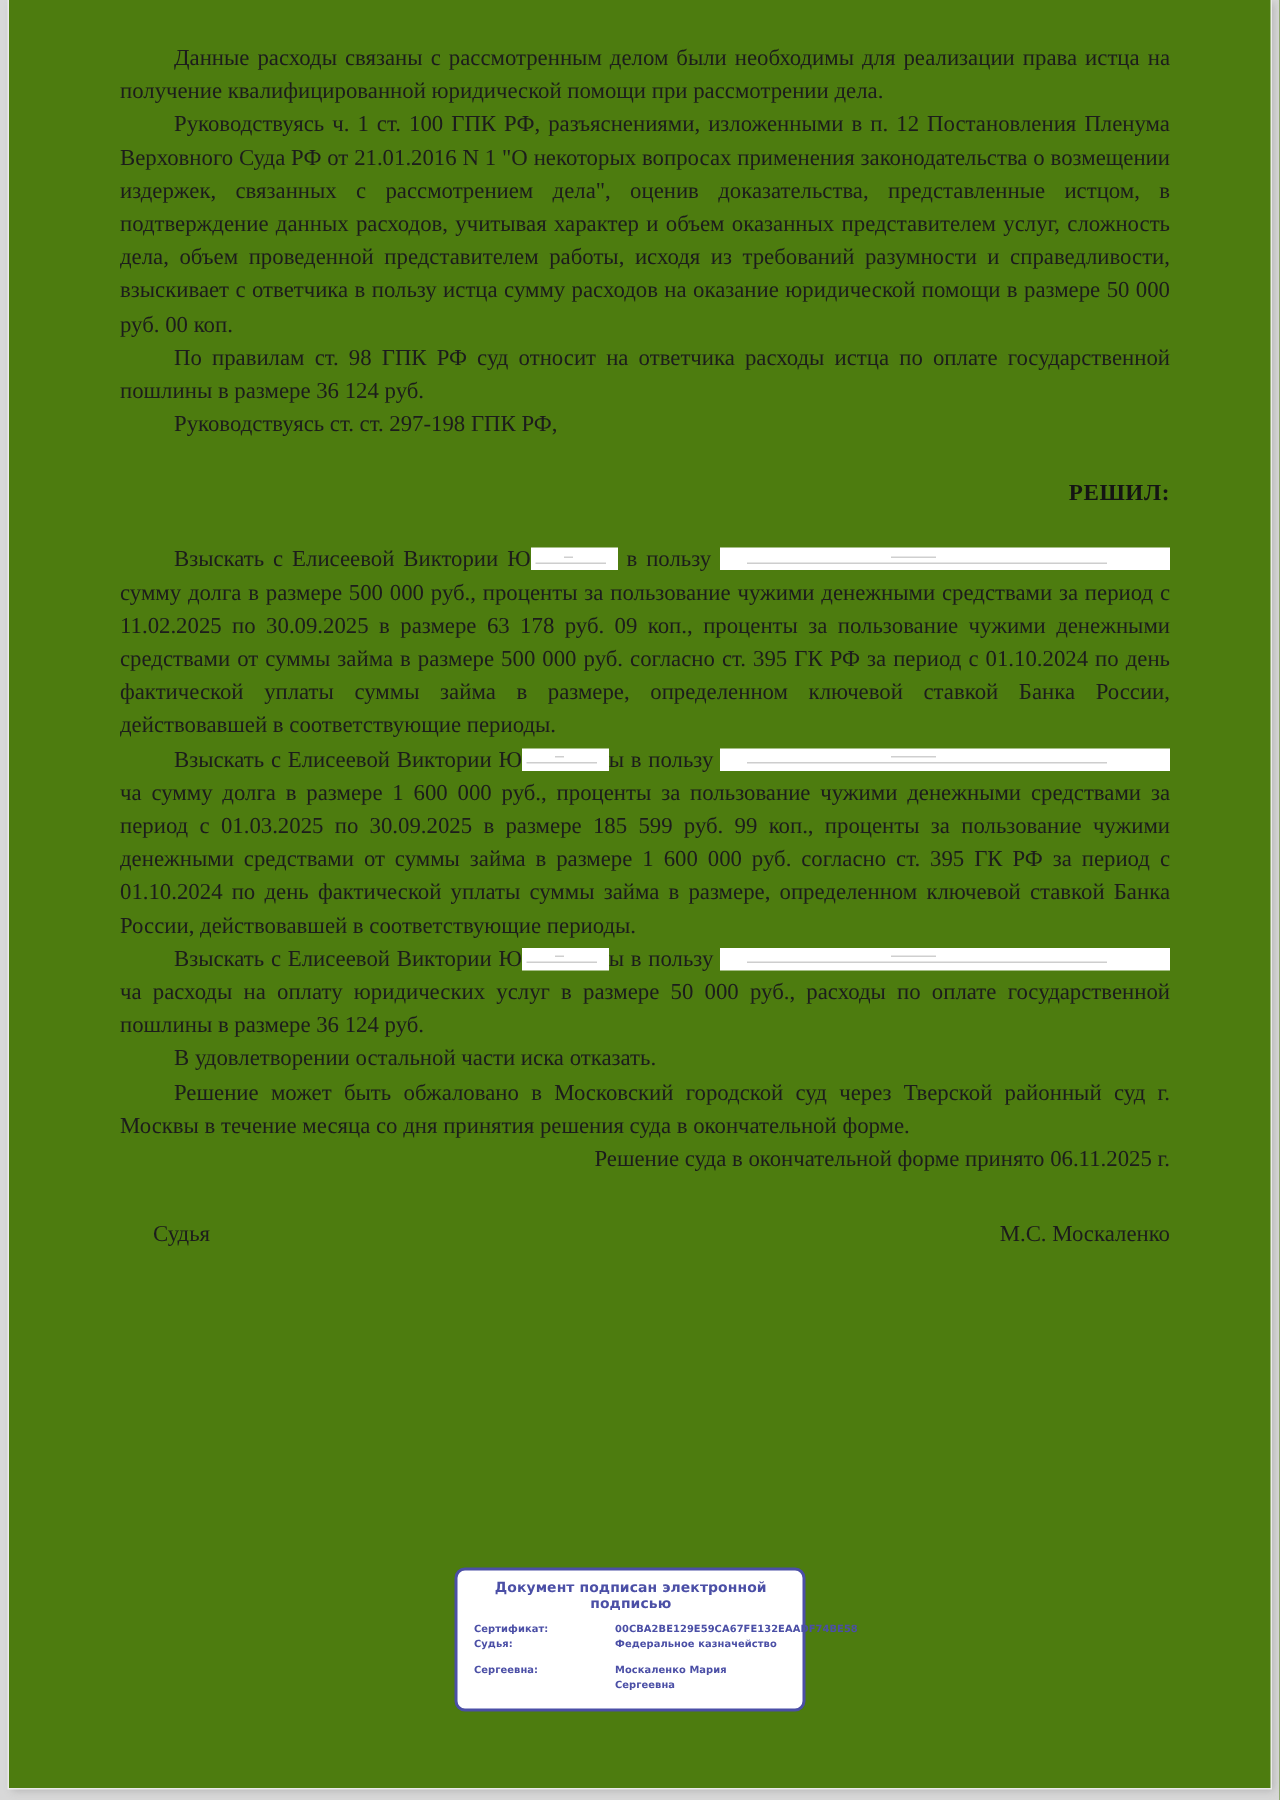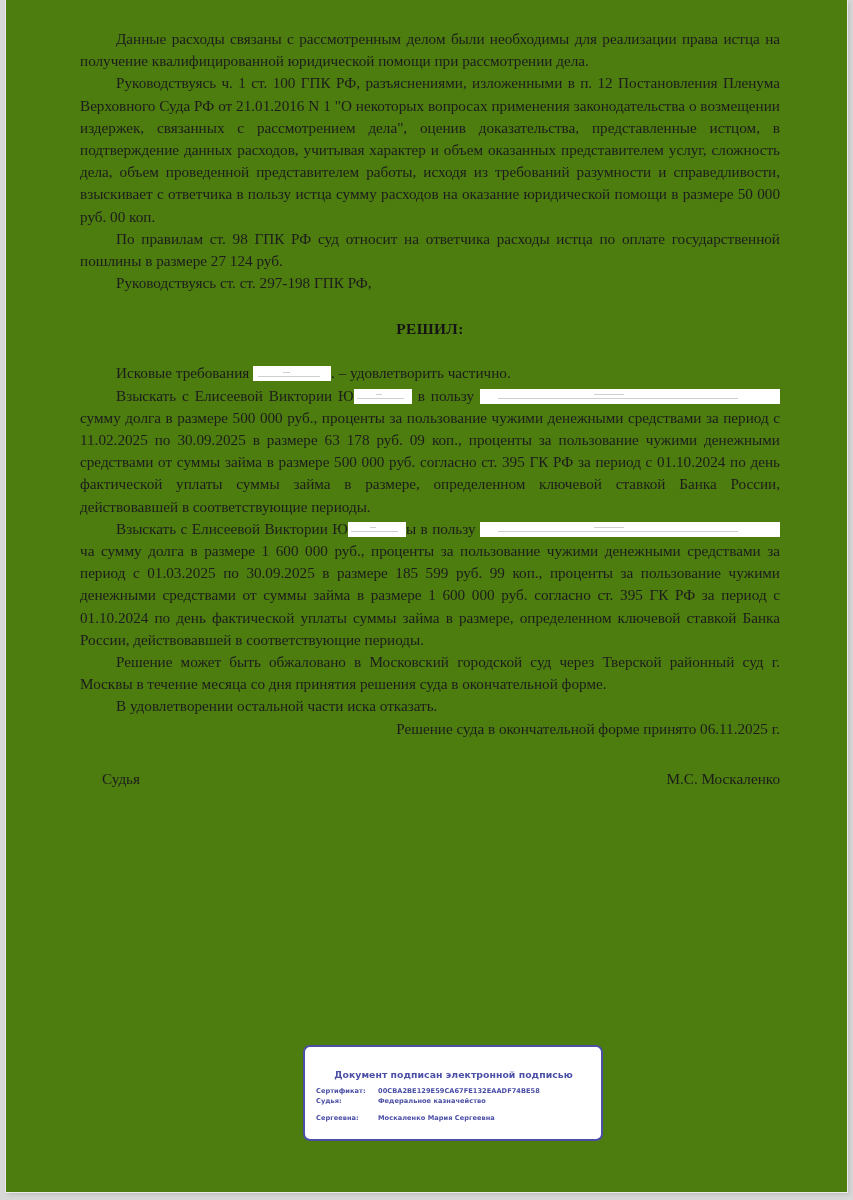--- a/index.html
+++ b/index.html
@@ -45,21 +45,21 @@
     hyphens: none;
   }
   p.para.last-left {
     text-align: right;
   }
 
   .resolution-title {
     margin: 0;
     padding-top: 26px;
     padding-bottom: 24px;
-    text-align: center;
+    text-align: right;
     font-size: 15.4px;
     font-weight: bold;
     letter-spacing: 0.4px;
     color: #141414;
   }
 
   
   .redact {
     display: inline-block;
     position: relative;
@@ -103,44 +103,45 @@
     color: #1c1c1c;
   }
   .signature-row .sig-left { padding-left: 22px; }
   .signature-row .sig-right { padding-right: 0px; margin-left: 44px; }
 
   
   .esign-stamp {
     position: absolute;
     left: 297px;
     top: 1045px;
-    width: 300px;
+    width: 234px;
     height: 96px;
     border: 2px solid #4b4fa6;
     border-radius: 7px;
     background: #ffffff;
     box-sizing: border-box;
     font-family: "DejaVu Sans", "Liberation Sans", sans-serif;
     color: #4b4fa6;
-    padding: 22px 10px 5px 11px;
+    padding: 6px 10px 5px 11px;
   }
   .esign-title {
     text-align: center;
     font-size: 9.3px;
     font-weight: bold;
     letter-spacing: 0.05px;
     margin-bottom: 6px;
     color: #4b4fa6;
   }
   .esign-row {
     display: flex;
     font-size: 6.6px;
     font-weight: bold;
     line-height: 10px;
     letter-spacing: 0.05px;
+    gap: 32px;
   }
   .esign-row .k { width: 62px; flex: none; }
   .esign-row .v { flex: 1; }
   .esign-gap { height: 7px; }
   .esign-line {
     font-size: 6.7px;
     font-weight: bold;
     line-height: 10.4px;
     letter-spacing: 0.05px;
   }
@@ -148,34 +149,34 @@
 </style>
 </head>
 <body>
 
 <div class="page">
 
   <div class="doc-body">
 
     <p class="para">Данные расходы связаны с рассмотренным делом были необходимы для реализации права истца на получение квалифицированной юридической помощи при рассмотрении дела.</p>
     <p class="para">Руководствуясь ч. 1 ст. 100 ГПК РФ, разъяснениями, изложенными в п. 12 Постановления Пленума Верховного Суда РФ от 21.01.2016 N 1 "О некоторых вопросах применения законодательства о возмещении издержек, связанных с рассмотрением дела", оценив доказательства, представленные истцом, в подтверждение данных расходов, учитывая характер и объем оказанных представителем услуг, сложность дела, объем проведенной представителем работы, исходя из требований разумности и справедливости, взыскивает с ответчика в пользу истца сумму расходов на оказание юридической помощи в размере 50 000 руб. 00 коп.</p>
-    <p class="para">По правилам ст. 98 ГПК РФ суд относит на ответчика расходы истца по оплате государственной пошлины в размере 27 124 руб.</p>
+    <p class="para">По правилам ст. 98 ГПК РФ суд относит на ответчика расходы истца по оплате государственной пошлины в размере 36 124 руб.</p>
     <p class="para">Руководствуясь ст. ст. 297-198 ГПК РФ,</p>
 
     <div class="resolution-title">РЕШИЛ:</div>
 
-    <p class="para"><span>Исковые требования </span><span class="redact r-short"></span><span>. – удовлетворить частично.</span></p>
 
     <p class="para"><span>Взыскать с Елисеевой Виктории Ю</span><span class="redact r-mid"></span><span> в пользу </span><span class="redact r-xlong"></span><span> сумму долга в размере 500 000 руб., проценты за пользование чужими денежными средствами за период с 11.02.2025 по 30.09.2025 в размере 63 178 руб. 09 коп., проценты за пользование чужими денежными средствами от суммы займа в размере 500 000 руб. согласно ст. 395 ГК РФ за период с 01.10.2024 по день фактической уплаты суммы займа в размере, определенном ключевой ставкой Банка России, действовавшей в соответствующие периоды.</span></p>
 
     <p class="para"><span>Взыскать с Елисеевой Виктории Ю</span><span class="redact r-mid"></span><span>ы в пользу </span><span class="redact r-xlong"></span><span>ча сумму долга в размере 1 600 000 руб., проценты за пользование чужими денежными средствами за период с 01.03.2025 по 30.09.2025 в размере 185 599 руб. 99 коп., проценты за пользование чужими денежными средствами от суммы займа в размере 1 600 000 руб. согласно ст. 395 ГК РФ за период с 01.10.2024 по день фактической уплаты суммы займа в размере, определенном ключевой ставкой Банка России, действовавшей в соответствующие периоды.</span></p>
 
-
+    <p class="para"><span>Взыскать с Елисеевой Виктории Ю</span><span class="redact r-mid"></span><span>ы в пользу </span><span class="redact r-xlong"></span><span>ча расходы на оплату юридических услуг в размере 50 000 руб., расходы по оплате государственной пошлины в размере 36 124 руб.</span></p>
+
+    <p class="para">В удовлетворении остальной части иска отказать.</p>
     <p class="para">Решение может быть обжаловано в Московский городской суд через Тверской районный суд г.  Москвы в течение месяца со дня принятия решения суда в окончательной форме.</p>
-    <p class="para">В удовлетворении остальной части иска отказать.</p>
     <p class="para last-left">Решение суда в окончательной форме принято  06.11.2025 г.</p>
 
     <div class="signature-row">
       <span class="sig-left">Судья</span>
       <span class="sig-right">М.С. Москаленко</span>
     </div>
 
   </div>
 
   <div class="esign-stamp">

